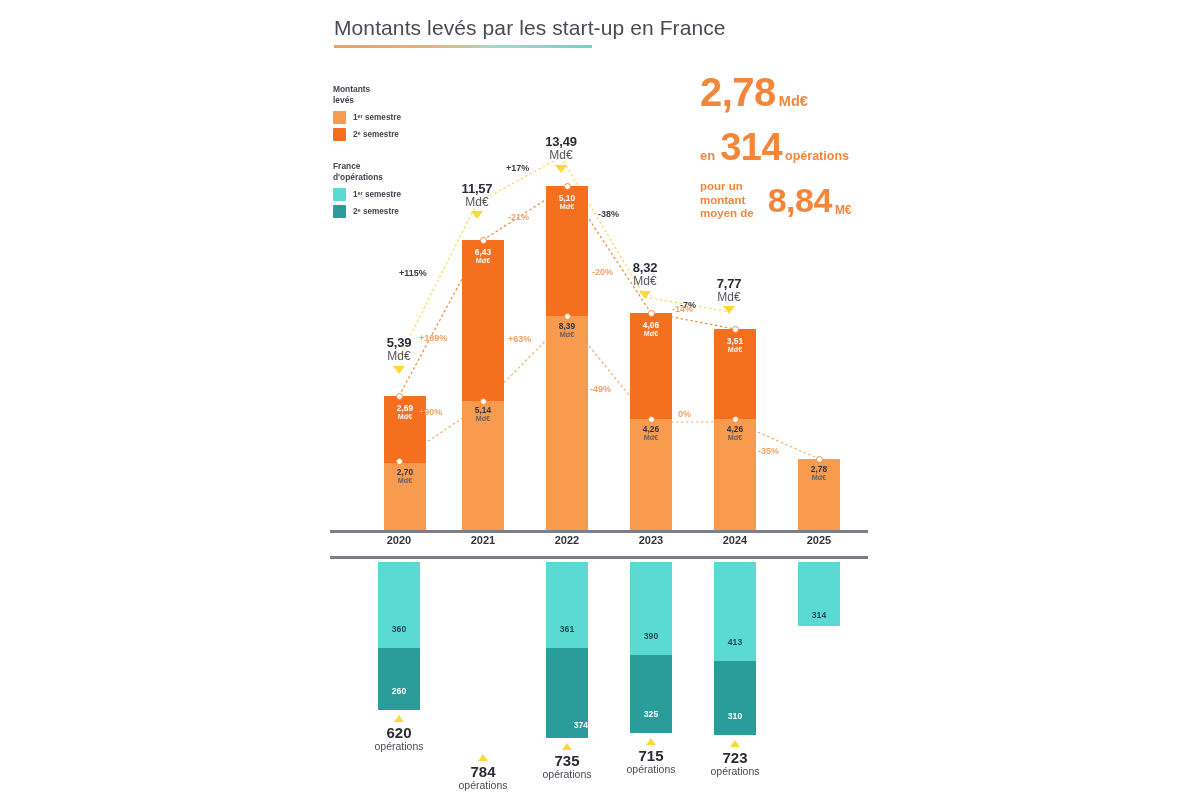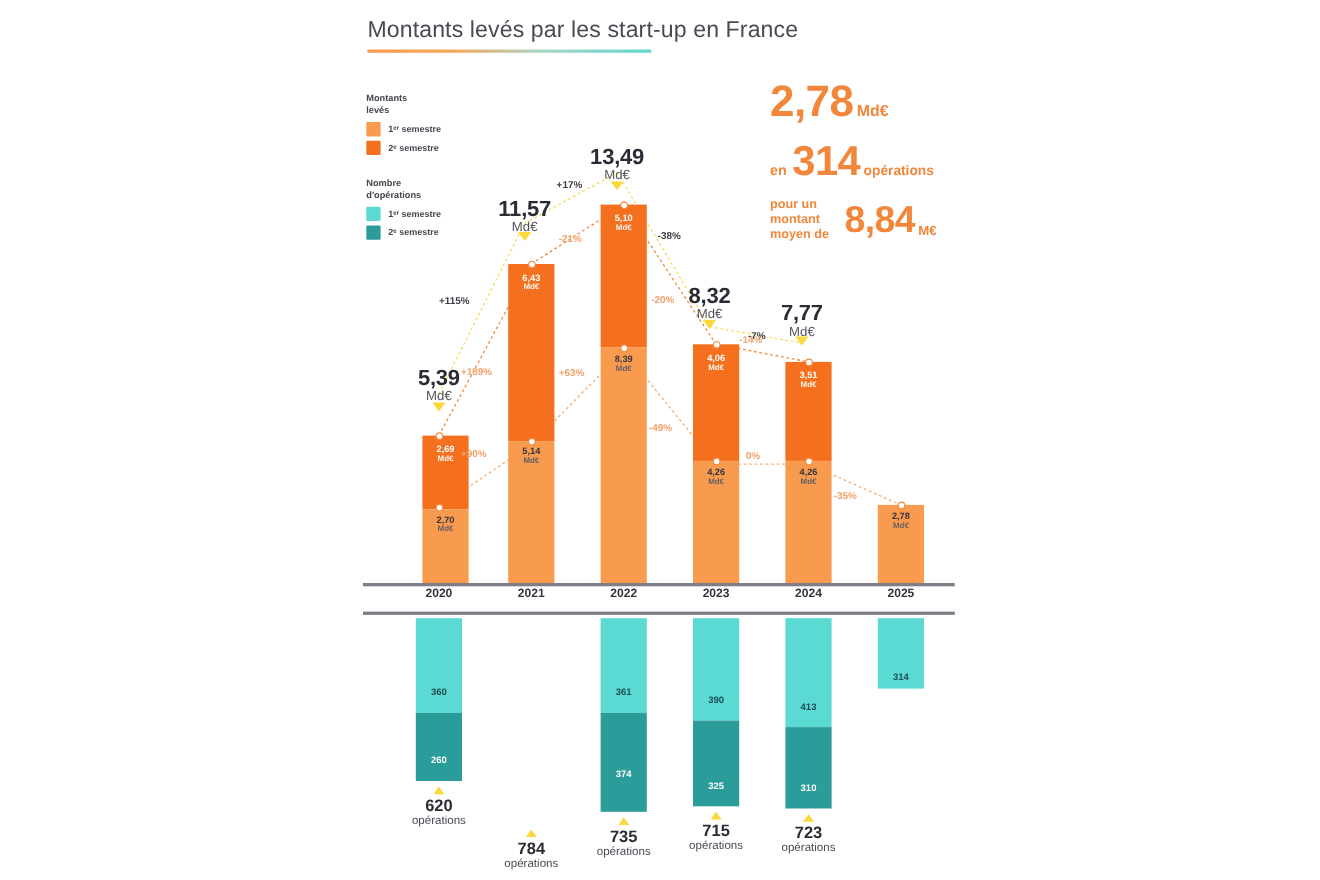--- a/index.html
+++ b/index.html
@@ -86,21 +86,21 @@
   
   .dot{
     position:absolute;width:7px;height:7px;border-radius:50%;
     background:#ffffff;border:1.6px solid #f08a3c;box-sizing:border-box;
   }
 
   
   .total{
     position:absolute;width:78px;text-align:center;line-height:1.05;
   }
-  .total .val{font-size:20px;font-weight:bold;color:#2b2b36;letter-spacing:-.2px;}
+  .total .val{font-size:13px;font-weight:bold;color:#2b2b36;letter-spacing:-.2px;}
   .total .unit{font-size:12px;color:#55555f;display:block;margin-top:-1px;}
 
   .tri-down{
     position:absolute;width:0;height:0;
     border-left:6px solid transparent;border-right:6px solid transparent;
     border-top:8px solid #fcd93b;
   }
   .tri-up{
     position:absolute;width:0;height:0;
     border-left:5.5px solid transparent;border-right:5.5px solid transparent;
@@ -138,21 +138,21 @@
     <div class="legend-row">
       <span class="legend-sw" style="background:#f89b4f"></span>
       <span class="legend-lbl">1ᵉʳ semestre</span>
     </div>
     <div class="legend-row">
       <span class="legend-sw" style="background:#f4701e"></span>
       <span class="legend-lbl">2ᵉ semestre</span>
     </div>
     <div class="legend-gap"></div>
     <div class="legend-head">
-      <span>Nombre</span><br>
+      <span>France</span><br>
       <span>d'opérations</span>
     </div>
     <div class="legend-row">
       <span class="legend-sw" style="background:#5bd9d3"></span>
       <span class="legend-lbl">1ᵉʳ semestre</span>
     </div>
     <div class="legend-row">
       <span class="legend-sw" style="background:#2a9d9a"></span>
       <span class="legend-lbl">2ᵉ semestre</span>
     </div>
@@ -354,21 +354,21 @@
   <div class="tri-up" style="left:477.5px;top:754px;"></div>
   <div class="ops-total" style="left:435px;top:763px;">
     <span class="n">784</span>
     <span class="w">opérations</span>
   </div>
 
   <div class="bar" style="left:546px;top:562px;height:176px;">
     <div class="seg seg-ops1" style="top:0;height:86px;"></div>
     <div class="seg seg-ops2" style="top:86px;height:90px;"></div>
     <div class="ops-lbl on-light" style="top:62px;">361</div>
-    <div class="ops-lbl on-dark" style="top:136px;">374</div>
+    <div class="ops-lbl on-dark" style="top:158px;text-align:right;">374</div>
   </div>
   <div class="tri-up" style="left:561.5px;top:743px;"></div>
   <div class="ops-total" style="left:519px;top:752px;">
     <span class="n">735</span>
     <span class="w">opérations</span>
   </div>
 
   <div class="bar" style="left:630px;top:562px;height:171px;">
     <div class="seg seg-ops1" style="top:0;height:93px;"></div>
     <div class="seg seg-ops2" style="top:93px;height:78px;"></div>

